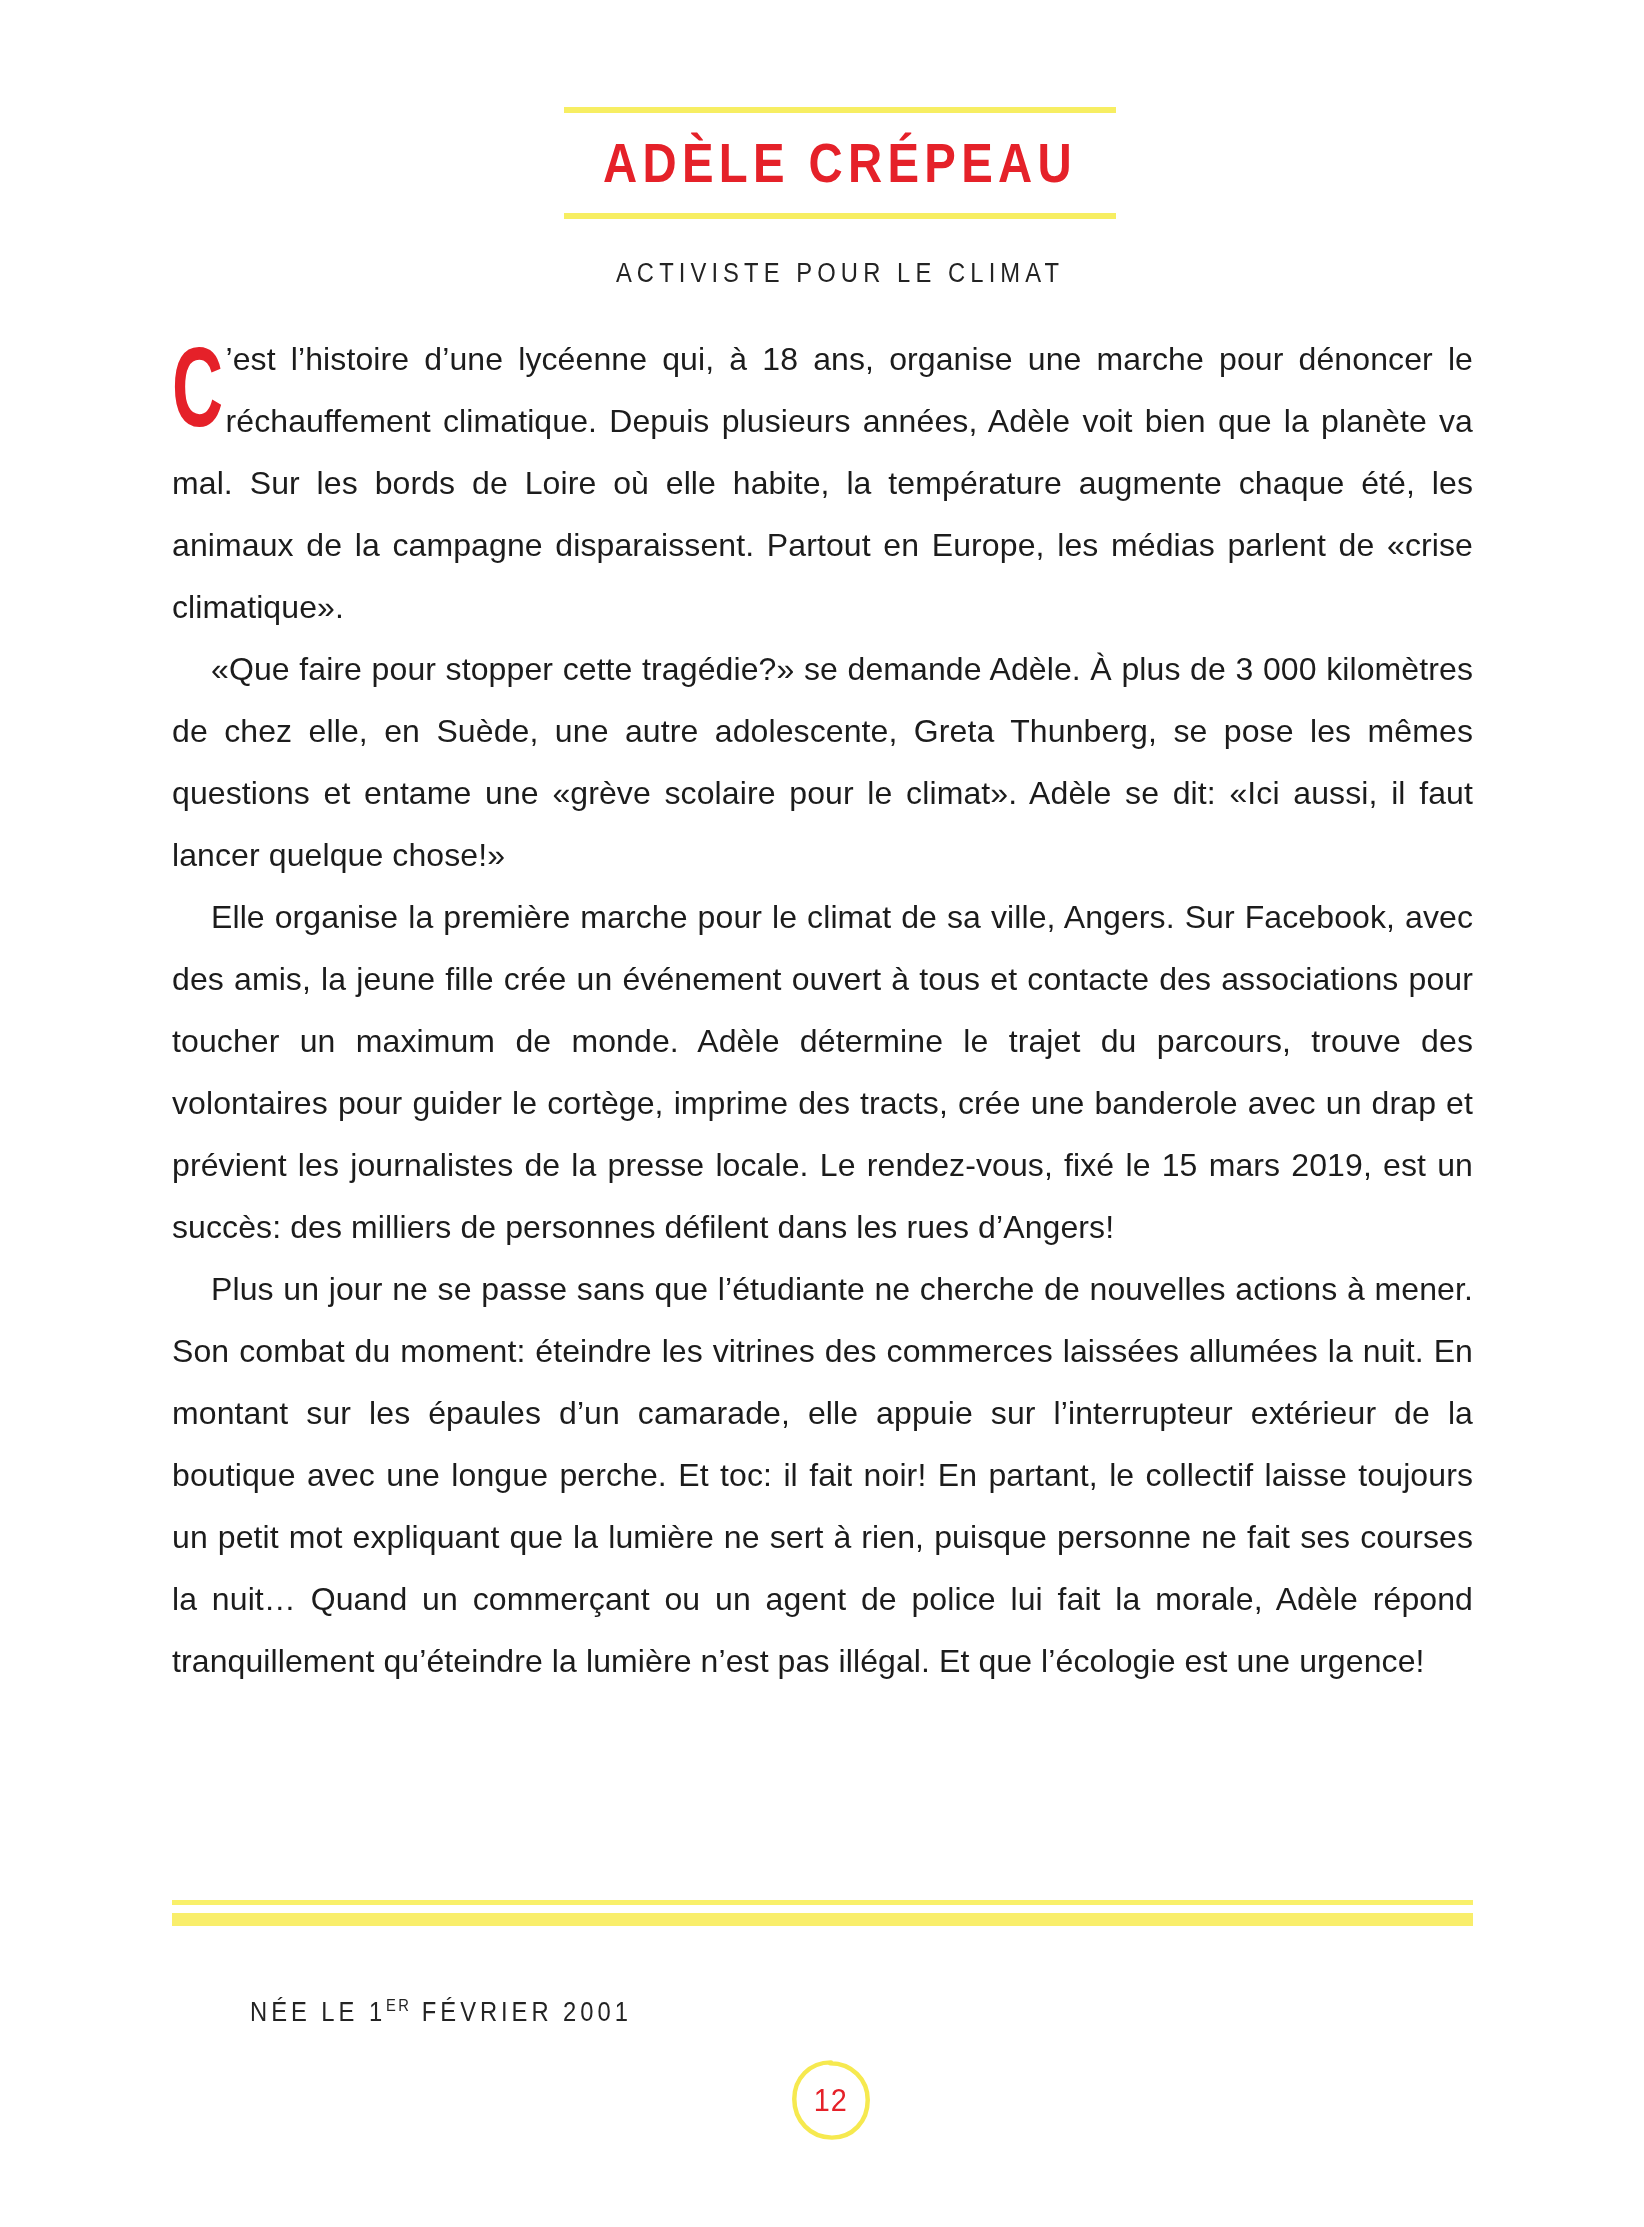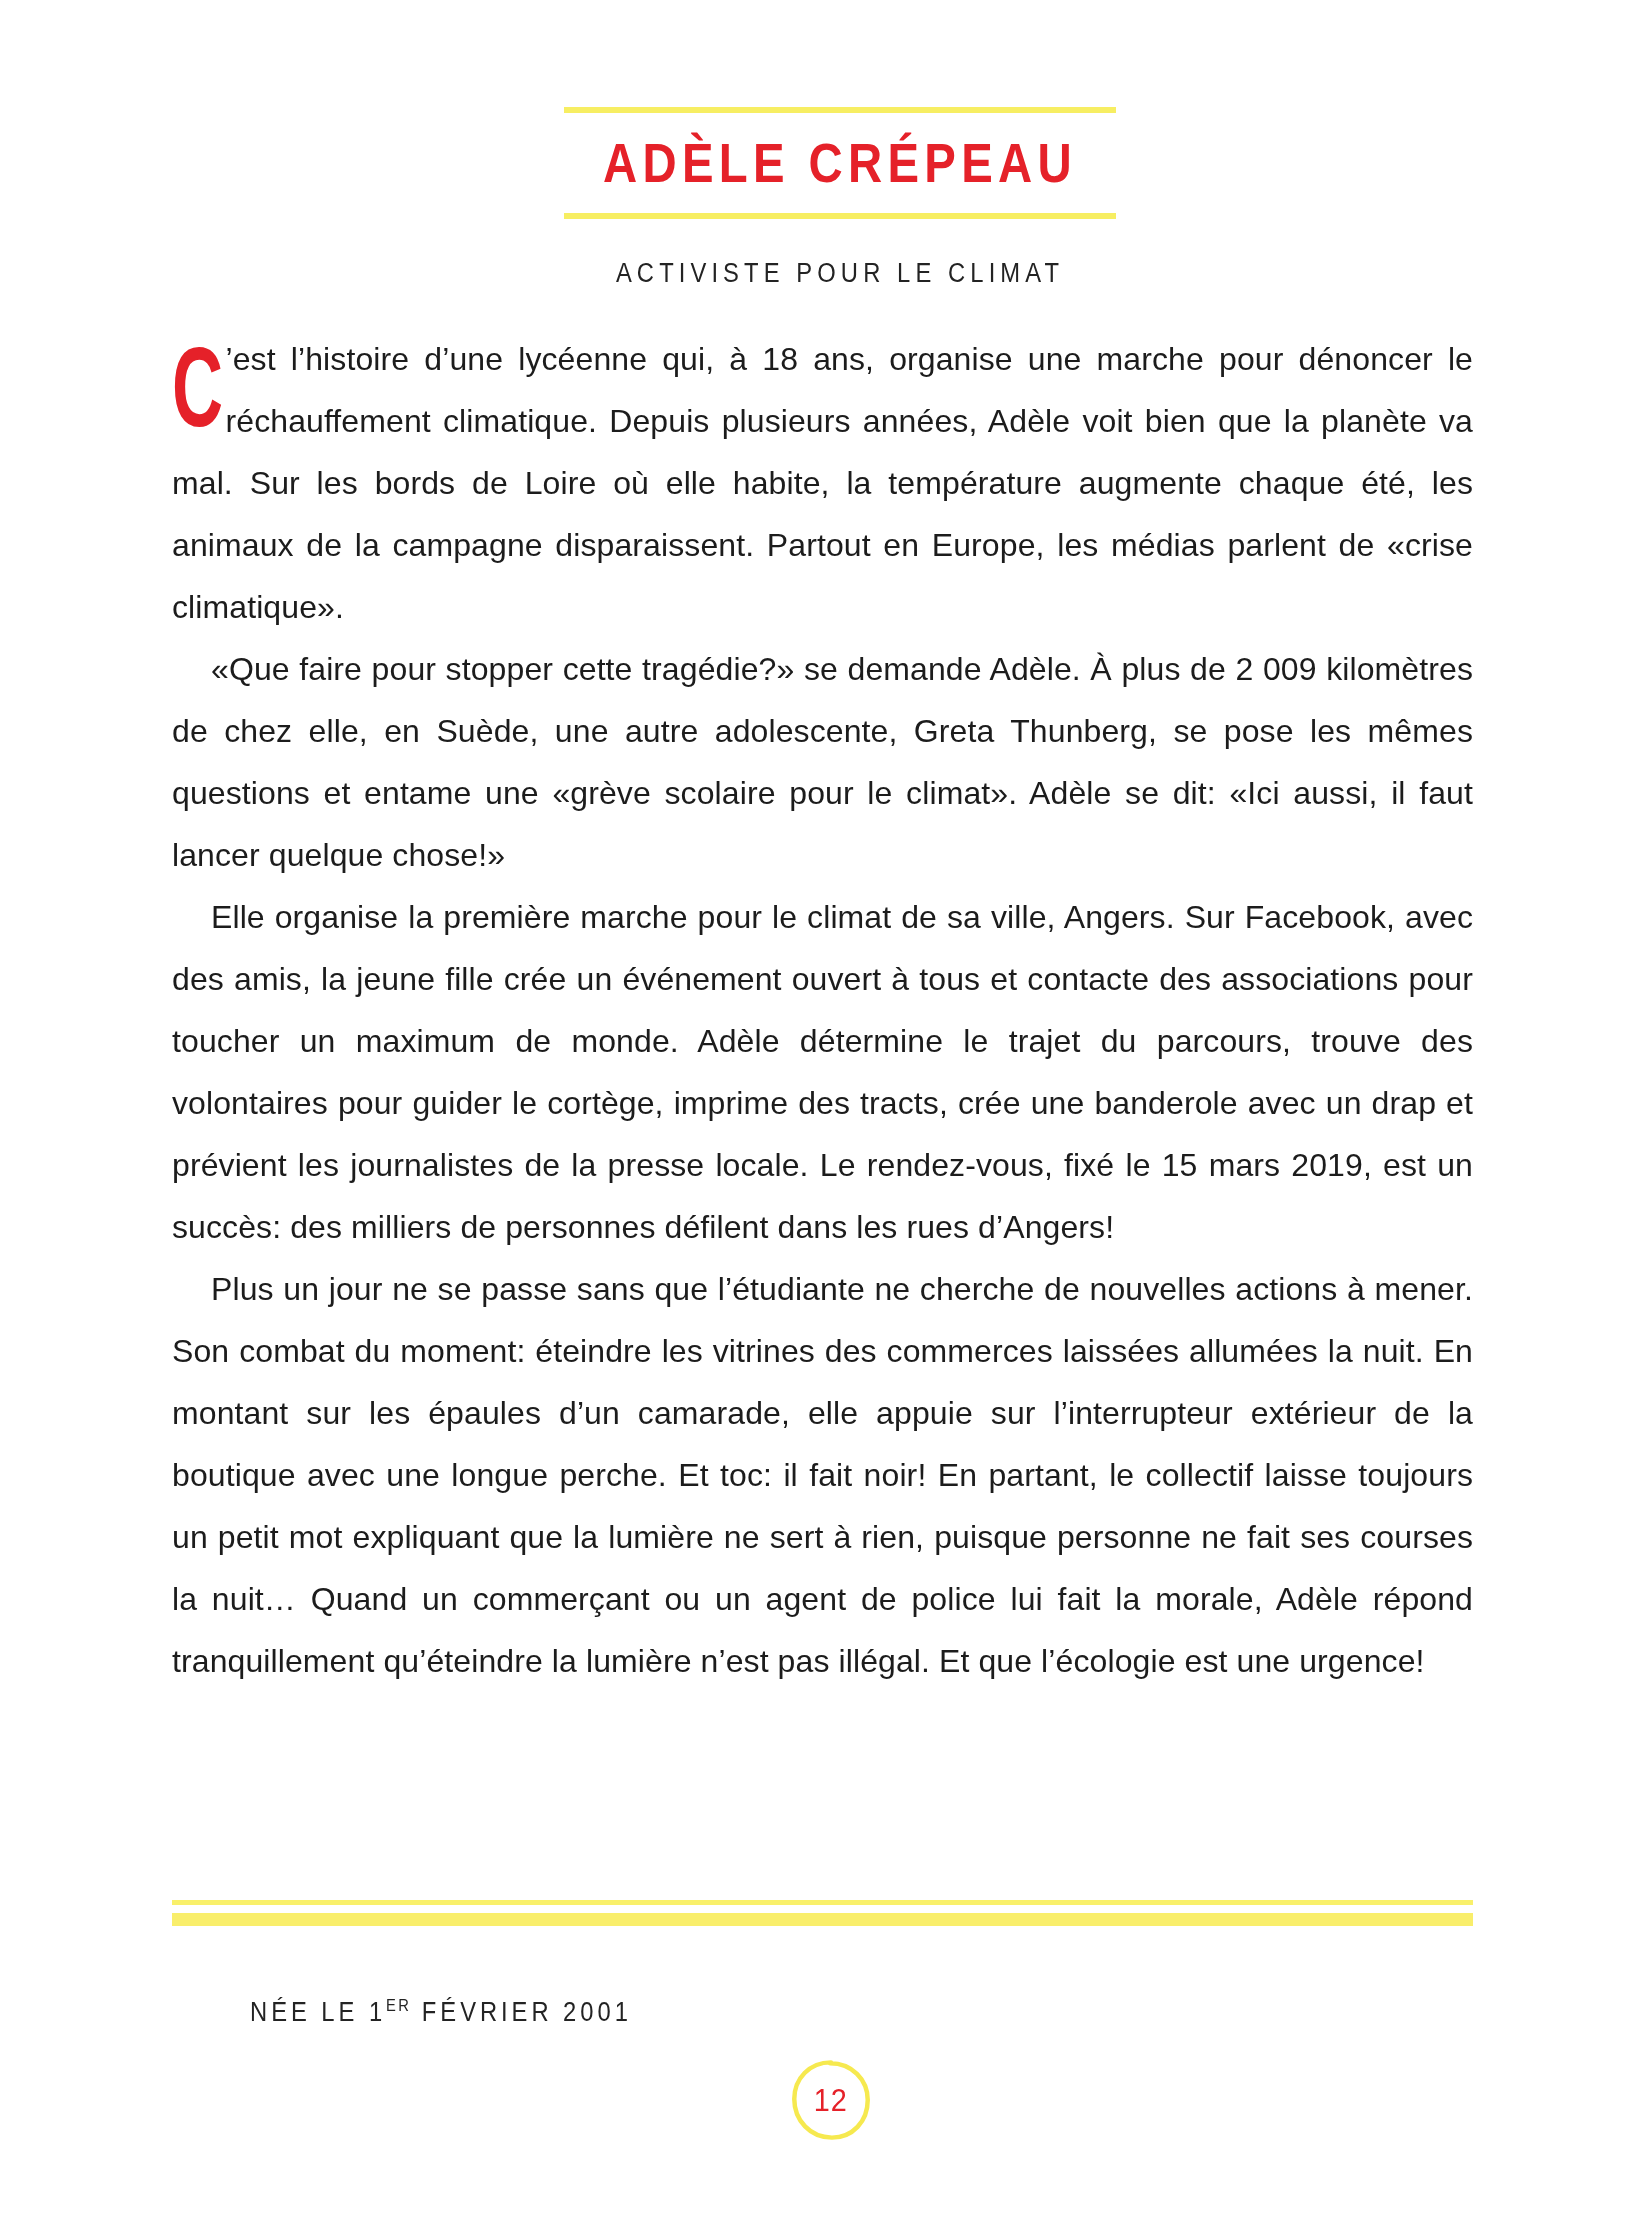--- a/index.html
+++ b/index.html
@@ -179,21 +179,21 @@
 
   <div class="header">
     <div class="rule-yellow-thin"></div>
     <div class="title">ADÈLE CRÉPEAU</div>
     <div class="rule-yellow-thin"></div>
     <div class="subtitle">ACTIVISTE POUR LE CLIMAT</div>
   </div>
 
   <div class="article">
     <p class="first"><span class="dropcap">C</span><span>’est l’histoire d’une lycéenne qui, à 18 ans, organise une marche pour dénoncer le réchauffement climatique. Depuis plusieurs années, Adèle voit bien que la planète va mal. Sur les bords de Loire où elle habite, la température augmente chaque été, les animaux de la campagne disparaissent. Partout en Europe, les médias parlent de «crise climatique».</span></p>
-    <p class="indent">«Que faire pour stopper cette tragédie?» se demande Adèle. À plus de 2 009 kilomètres de chez elle, en Suède, une autre adolescente, Greta Thunberg, se pose les mêmes questions et entame une «grève scolaire pour le climat». Adèle se dit: «Ici aussi, il faut lancer quelque chose!»</p>
+    <p class="indent">«Que faire pour stopper cette tragédie?» se demande Adèle. À plus de 3 000 kilomètres de chez elle, en Suède, une autre adolescente, Greta Thunberg, se pose les mêmes questions et entame une «grève scolaire pour le climat». Adèle se dit: «Ici aussi, il faut lancer quelque chose!»</p>
     <p class="indent">Elle organise la première marche pour le climat de sa ville, Angers. Sur Facebook, avec des amis, la jeune fille crée un événement ouvert à tous et contacte des associations pour toucher un maximum de monde. Adèle détermine le trajet du parcours, trouve des volontaires pour guider le cortège, imprime des tracts, crée une banderole avec un drap et prévient les journalistes de la presse locale. Le rendez-vous, fixé le 15 mars 2019, est un succès: des milliers de personnes défilent dans les rues d’Angers!</p>
     <p class="indent">Plus un jour ne se passe sans que l’étudiante ne cherche de nouvelles actions à mener. Son combat du moment: éteindre les vitrines des commerces laissées allumées la nuit. En montant sur les épaules d’un camarade, elle appuie sur l’interrupteur extérieur de la boutique avec une longue perche. Et toc: il fait noir! En partant, le collectif laisse toujours un petit mot expliquant que la lumière ne sert à rien, puisque personne ne fait ses courses la nuit… Quand un commerçant ou un agent de police lui fait la morale, Adèle répond tranquillement qu’éteindre la lumière n’est pas illégal. Et que l’écologie est une urgence!</p>
   </div>
 
   <div class="footer">
     <div class="rule-pair">
       <div class="r1"></div>
       <div class="gap"></div>
       <div class="r2"></div>
     </div>

